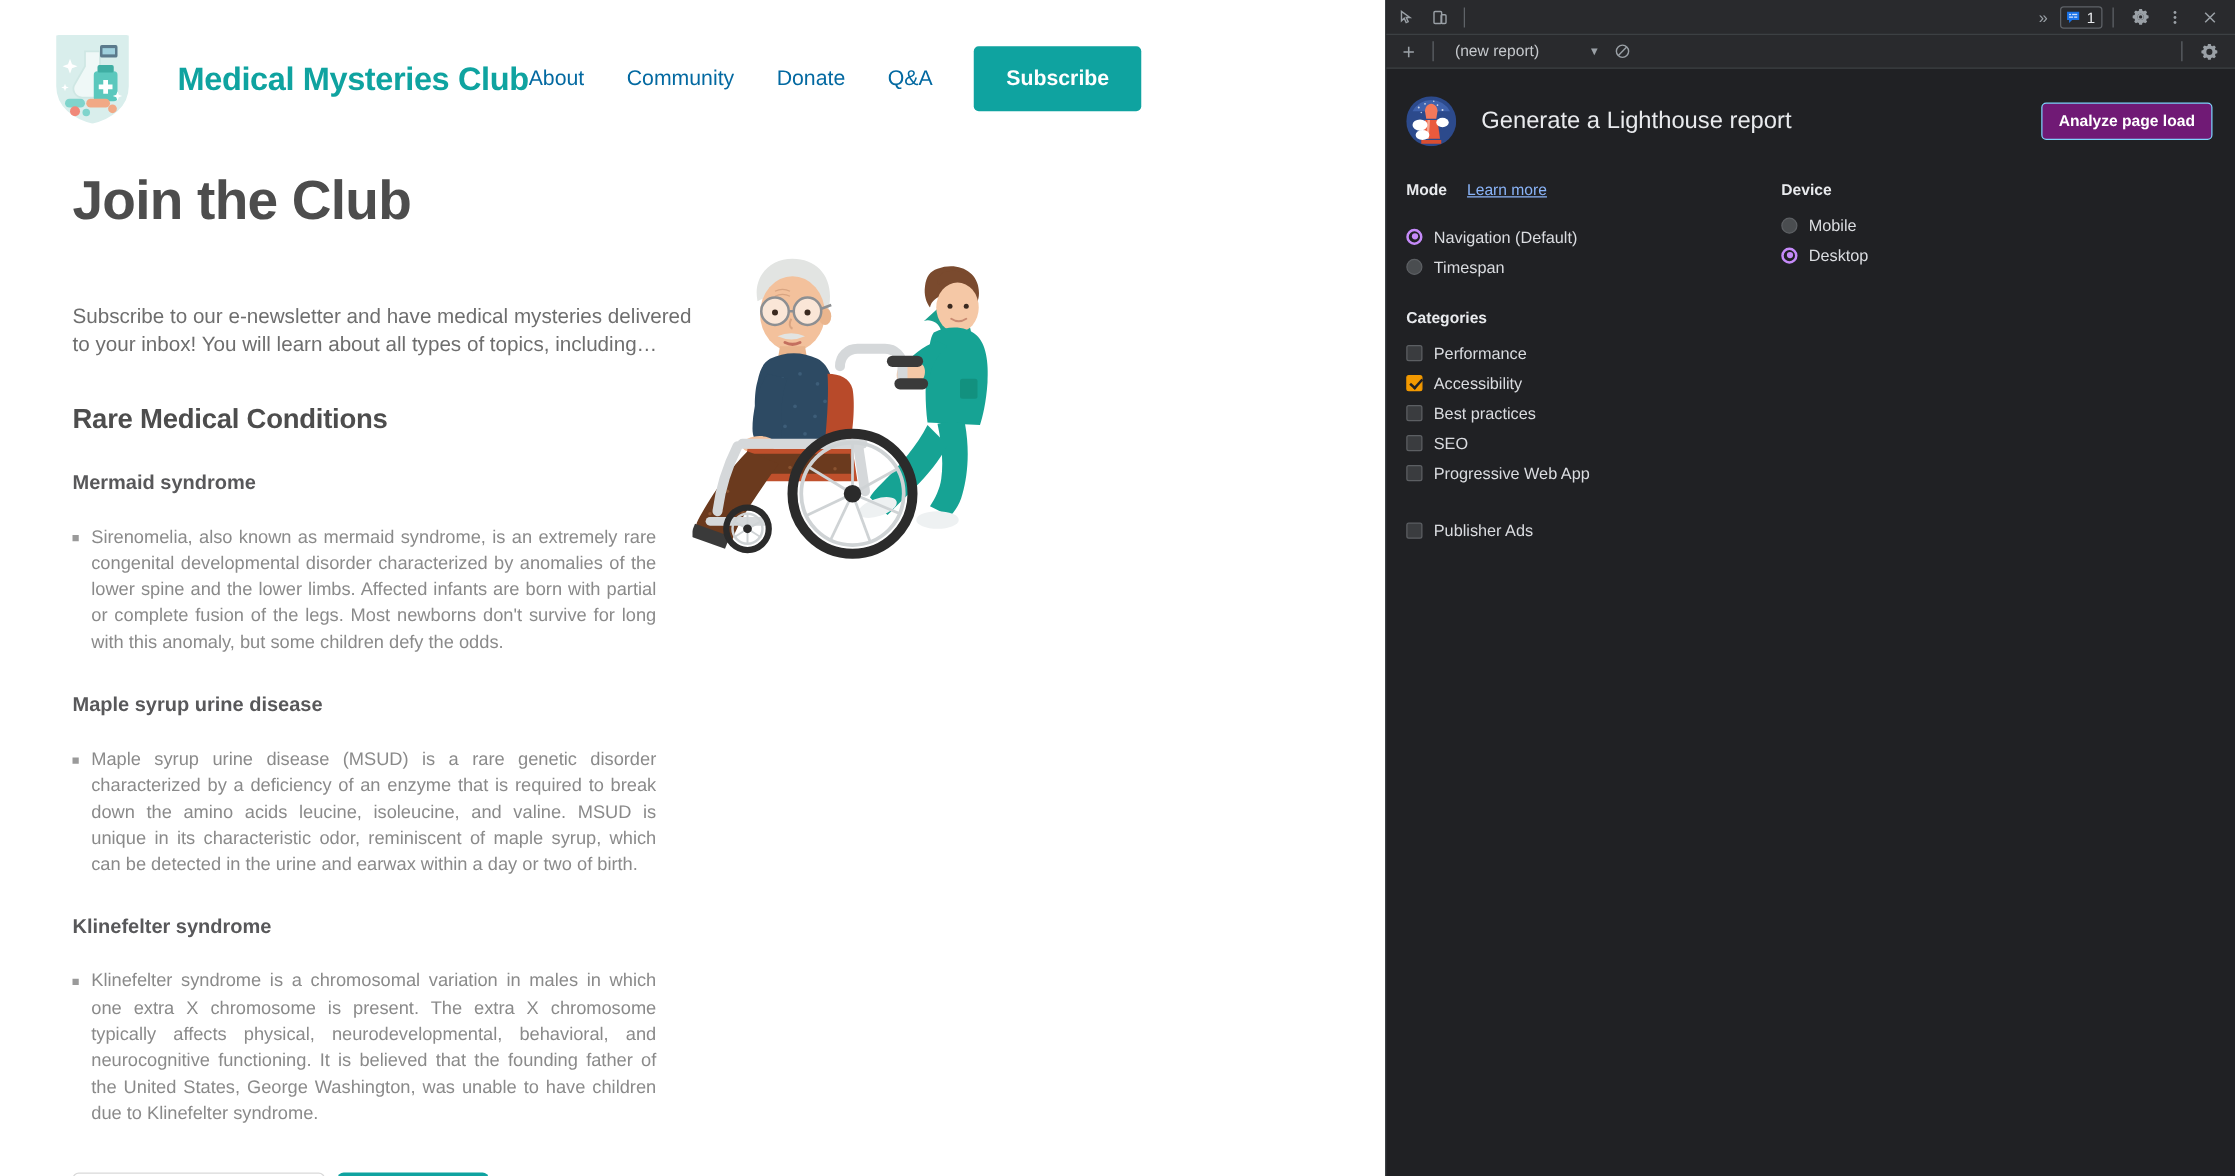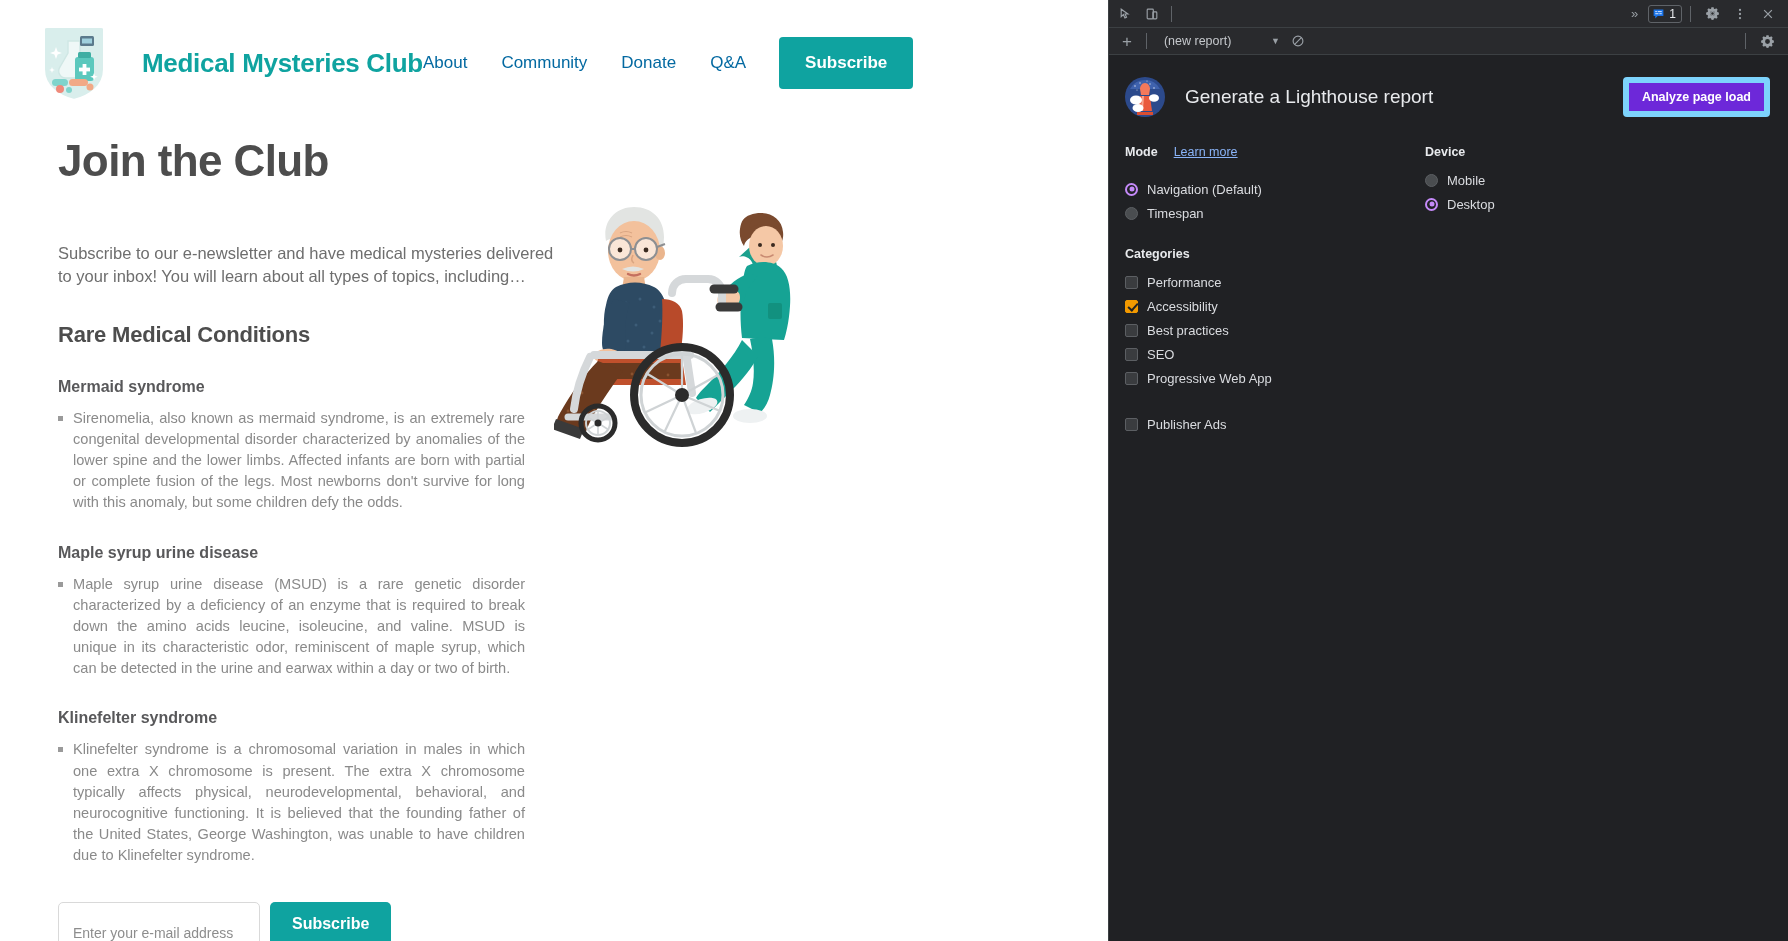--- a/index.html
+++ b/index.html
@@ -60,21 +60,21 @@
     max-width: 510px; margin-top: 56px;
   }
   h2.section-title {
     font-size: 22px; font-weight: bold; color: #4d4d4d;
     margin-top: 33px; letter-spacing: -0.2px;
   }
   h3.cond-title {
     font-size: 16px; font-weight: bold; color: #58585a;
     margin-top: 30px;
   }
-  ul.cond-list { list-style: none; margin-top: 12px; }
+  ul.cond-list { list-style: none; margin-top: 24px; }
   ul.cond-list li {
     position: relative; padding-left: 15px;
     color: #8a8a8a; font-size: 14.6px; line-height: 1.45;
     text-align: justify; max-width: 467px;
   }
   ul.cond-list li::before {
     content: ""; position: absolute; left: 0; top: 8px;
     width: 5px; height: 5px; background: #9a9a9a;
   }
 
@@ -144,22 +144,22 @@
 
   
   .lh-panel { flex: 1; padding: 22px 0 0 0; overflow: hidden; }
   .lh-head {
     display: flex; align-items: center; padding: 0 18px 0 16px;
     margin-bottom: 28px;
   }
   .lh-logo { width: 40px; height: 40px; flex: 0 0 40px; }
   .lh-title { font-size: 19px; color: #e8eaed; margin-left: 20px; white-space: nowrap; }
   .btn-analyze {
-    margin-left: auto; background: #6d28d9; color: #fff;
-    border: 6px solid #7dd3fc; border-radius: 4px;
+    margin-left: auto; background: #701a75; color: #fff;
+    border: 1px solid #7dd3fc; border-radius: 4px;
     font-size: 12.5px; font-weight: bold; padding: 7px 13px;
     cursor: pointer; font-family: "Liberation Sans", sans-serif;
   }
   .lh-cols { display: flex; padding: 0 16px; }
   .lh-col-mode { width: 300px; }
   .lh-group-title {
     font-size: 12.5px; font-weight: bold; color: #e8eaed;
     margin-bottom: 9px;
   }
   .lh-group-head { display: flex; align-items: baseline; gap: 16px; margin-bottom: 9px; }

